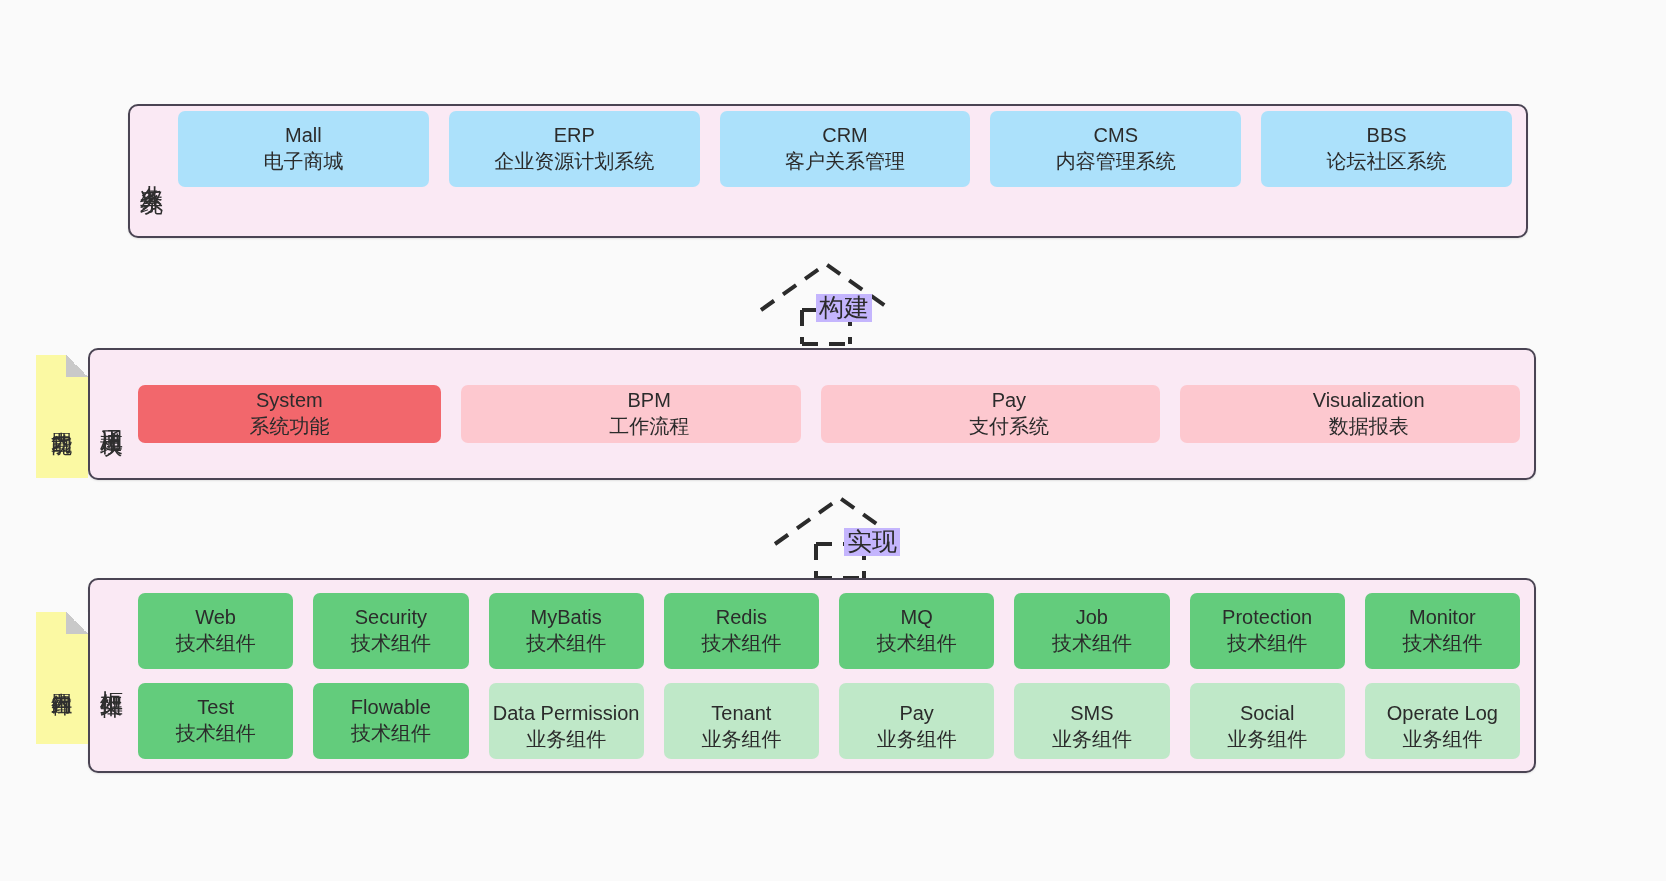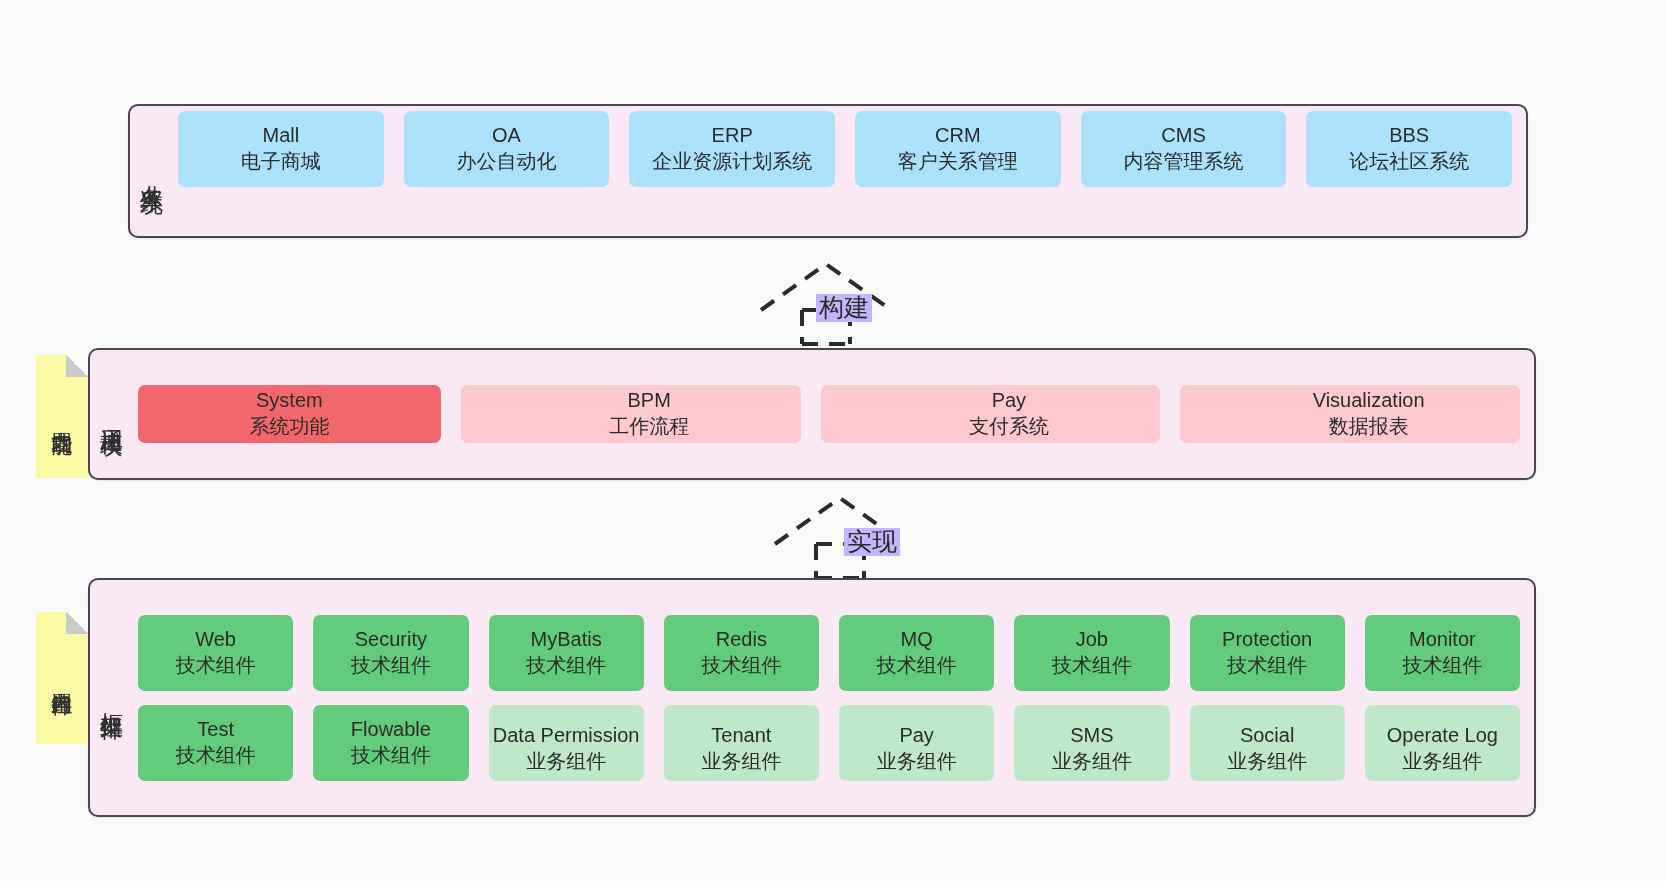--- a/index.html
+++ b/index.html
@@ -81,21 +81,21 @@
   .c-greenlight  { background: #bfe8c8; justify-content: flex-end; }
 
   
   #band-business  { left: 88px;  top: 104px; width: 1400px; height: 134px; margin-left: 40px; }
   #band-business .band-body  { height: 86px; justify-content: center; }
   #band-business .row { height: 76px; }
 
   #band-common    { left: 88px;  top: 348px; width: 1448px; height: 132px; }
   #band-common .row  { height: 58px; }
 
-  #band-framework { left: 88px;  top: 578px; width: 1448px; height: 239px; }
+  #band-framework { left: 88px;  top: 578px; width: 1448px; height: 195px; }
   #band-framework .row { height: 76px; }
 
   
   .note {
     position: absolute;
     box-sizing: border-box;
     background: #fbf9a3;
     display: flex;
     align-items: center;
     justify-content: center;
@@ -142,24 +142,20 @@
 </head>
 <body>
 
 <div class="band" id="band-business">
   <div class="band-label">业务系统</div>
   <div class="band-body">
     <div class="row">
       <div class="cell c-blue">
         <span class="ln">Mall</span>
         <span class="ln">电子商城</span>
-      </div>
-      <div class="cell c-blue">
-        <span class="ln">OA</span>
-        <span class="ln">办公自动化</span>
       </div>
       <div class="cell c-blue">
         <span class="ln">ERP</span>
         <span class="ln">企业资源计划系统</span>
       </div>
       <div class="cell c-blue">
         <span class="ln">CRM</span>
         <span class="ln">客户关系管理</span>
       </div>
       <div class="cell c-blue">

